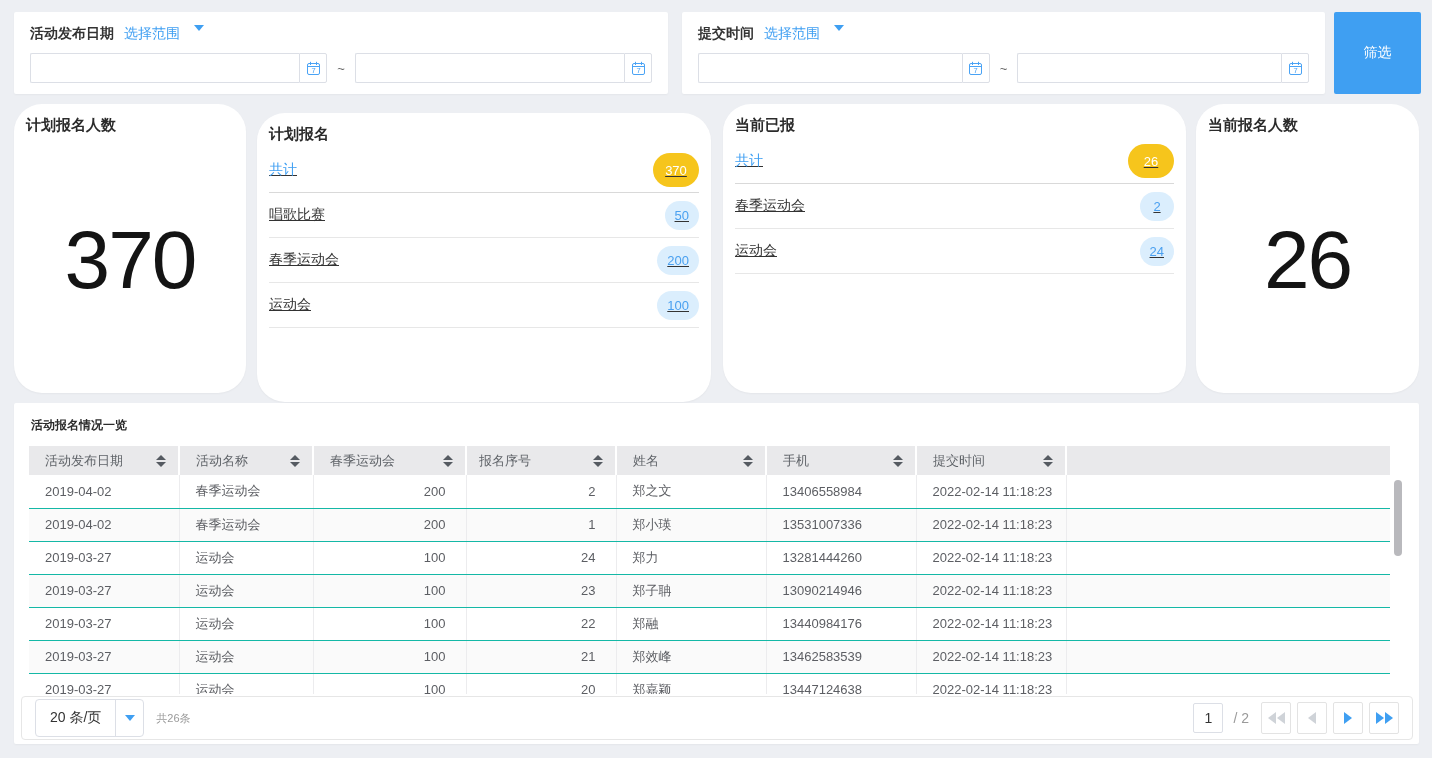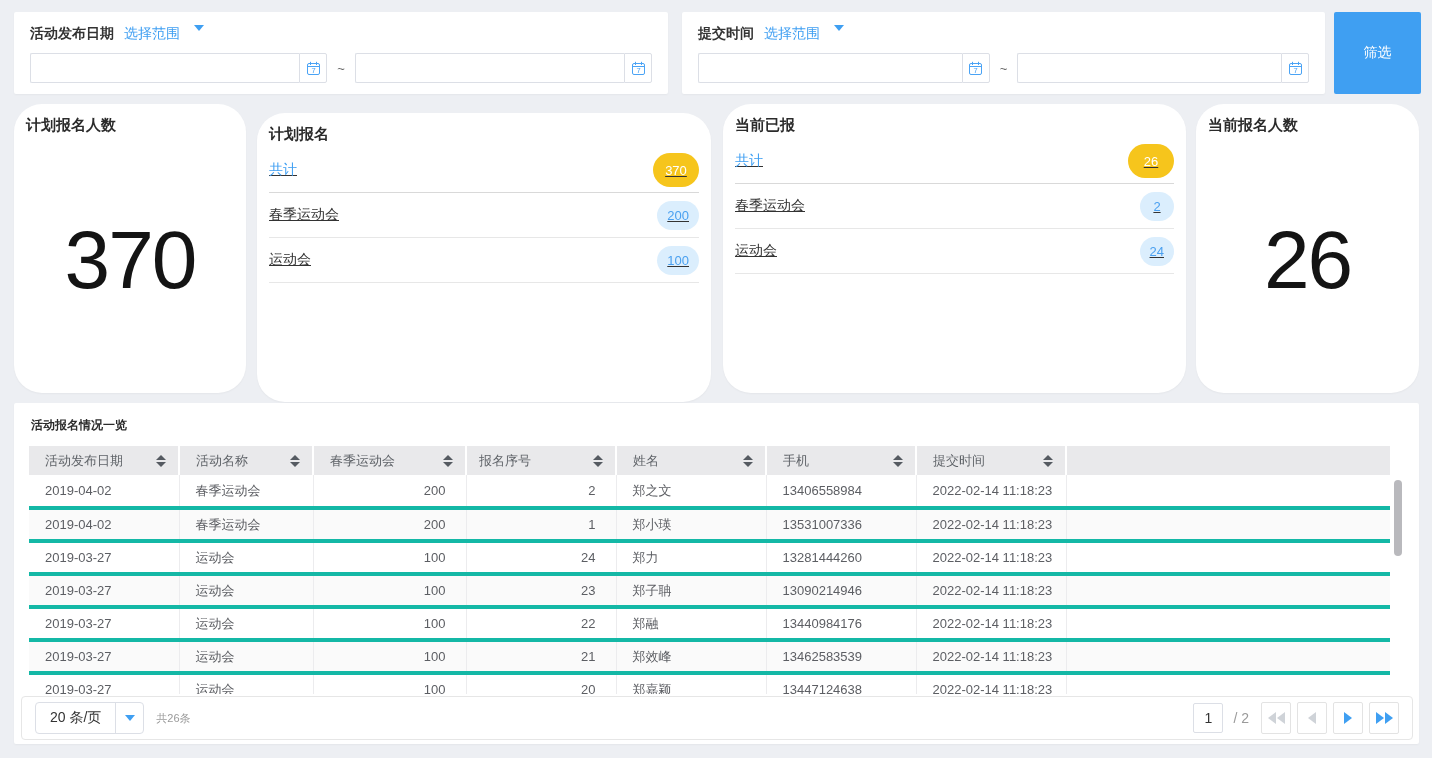--- a/index.html
+++ b/index.html
@@ -77,36 +77,36 @@
   }
   th:nth-child(1){width:150px;} th:nth-child(2){width:134px;} th:nth-child(3){width:153px;}
   th:nth-child(4){width:150px;padding-left:12px;} th:nth-child(5){width:150px;} th:nth-child(6){width:150px;}
   th:nth-child(7){width:150px;}
   th + th { border-left:2px solid #fff; }
   .sort-icon { position:absolute; right:12px; top:50%; transform:translateY(-50%); display:flex; flex-direction:column; gap:2px; cursor:pointer; }
   .sort-icon .up   { width:0;height:0;border-left:5px solid transparent;border-right:5px solid transparent;border-bottom:5px solid #555a61; }
   .sort-icon .down { width:0;height:0;border-left:5px solid transparent;border-right:5px solid transparent;border-top:5px solid #555a61; }
   td {
     height:33px; font-size:13px; color:#5c5e63; padding:0 16px;
-    border-bottom:4px solid #14b8a6; white-space:nowrap; overflow:hidden;
+    border-bottom:1px solid #14b8a6; white-space:nowrap; overflow:hidden;
   }
   td + td { border-left:1px solid #ececee; }
   tbody tr:nth-child(even) td { background:#fafafa; }
   td.num { text-align:right; padding-right:20px; }
   .v-scrollbar { position:absolute; right:0; top:30px; bottom:0; width:12px; background:#fff; }
   .v-thumb { position:absolute; left:2px; top:4px; width:8px; height:76px; background:#b9b9bd; border-radius:4px; cursor:grab; }
 
   
   .pagination {
     position:absolute; left:7px; right:6px; bottom:4px; height:44px;
     border:1px solid #e6e6e6; border-radius:4px; background:#fff;
     display:flex; align-items:center; padding:0 13px;
   }
   .page-size-select {
-    display:flex; align-items:center; height:32px; border:1px solid #dcdfe6; border-radius:4px; cursor:pointer;
+    display:flex; align-items:center; height:38px; border:1px solid #dcdfe6; border-radius:4px; cursor:pointer;
   }
   .page-size-value { font-size:14px; color:#333; padding:0 14px; }
   .page-size-arrow { width:28px; height:100%; border-left:1px solid #dcdfe6; display:flex; align-items:center; justify-content:center; }
   .total-text { font-size:11px; color:#9a9a9a; margin-left:12px; }
   .pager { margin-left:auto; display:flex; align-items:center; gap:6px; }
   .page-input {
     width:30px; height:30px; border:1px solid #dcdfe6; border-radius:2px;
     text-align:center; font-size:14px; color:#333; outline:none;
   }
   .page-total { font-size:14px; color:#9a9a9a; margin:0 6px 0 4px; }
@@ -205,20 +205,24 @@
 </div>
 
 <div class="panel card" id="card-planned-list">
   <div class="card-title">计划报名</div>
   <div class="stat-list">
       <div class="list-item total">
         <span class="li-label">共计</span>
         <span class="badge">370</span>
       </div>
       <div class="list-item">
+        <span class="li-label">唱歌比赛</span>
+        <span class="badge">50</span>
+      </div>
+      <div class="list-item">
         <span class="li-label">春季运动会</span>
         <span class="badge">200</span>
       </div>
       <div class="list-item">
         <span class="li-label">运动会</span>
         <span class="badge">100</span>
       </div>
     </div>
 </div>
 

